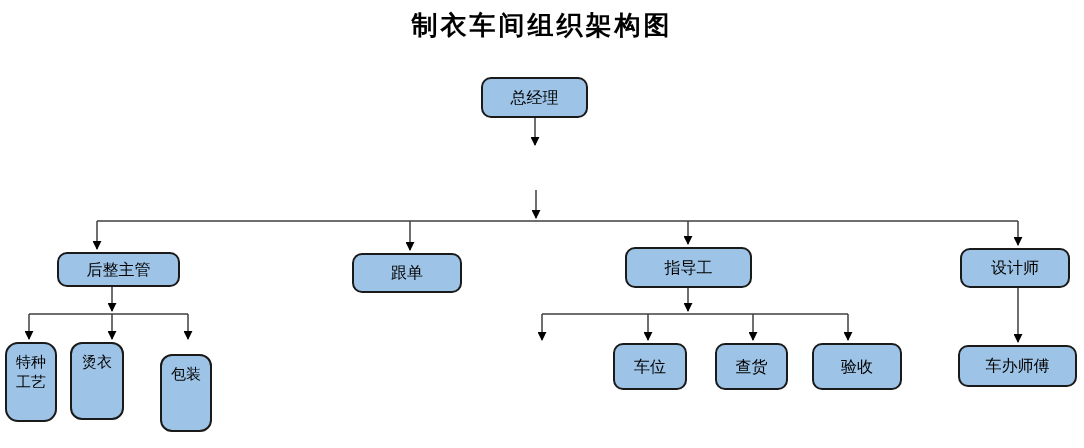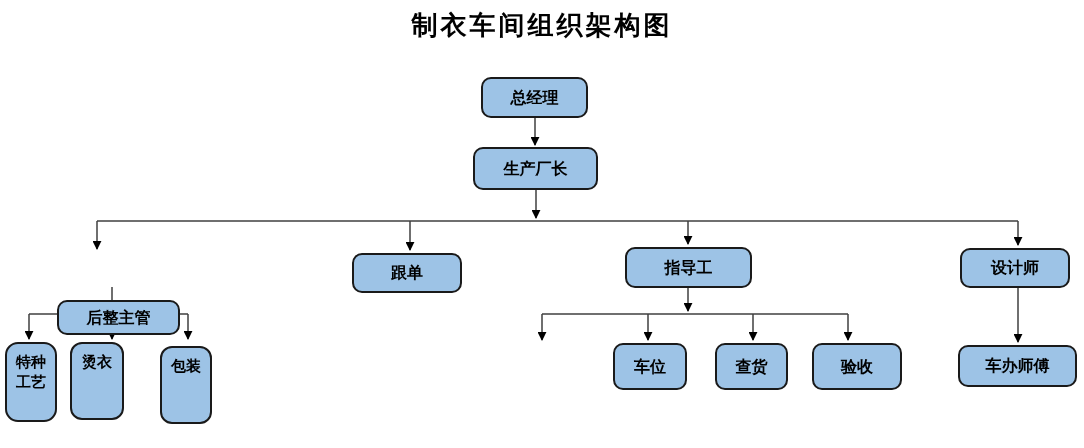--- a/index.html
+++ b/index.html
@@ -51,21 +51,21 @@
 
   .node {
     position: absolute;
     background: var(--node-fill);
     border: 2px solid var(--node-border);
     border-radius: 10px;
     display: flex;
     align-items: center;
     justify-content: center;
     text-align: center;
-    font-weight: bold;
+    font-weight: normal;
     font-size: 16px;
     color: var(--text);
     line-height: 1.25;
     cursor: default;
   }
   .node.tall {
     border-radius: 12px;
     align-items: flex-start;
     padding: 8px 3px 0 3px;
     font-size: 15px;
@@ -108,44 +108,41 @@
     <line x1="753" y1="314" x2="753" y2="340" marker-end="url(#arrow)"></line>
     <line x1="848" y1="314" x2="848" y2="340" marker-end="url(#arrow)"></line>
 
     <line x1="1018" y1="288" x2="1018" y2="342" marker-end="url(#arrow)"></line>
   </svg>
 
   <div class="node" style="left:481px; top:77px; width:107px; height:41px;">
     <span>总经理</span>
   </div>
 
-  <div class="node" style="left:473px; top:147px; width:125px; height:43px;">
-    <span>生产厂长</span>
-  </div>
 
-  <div class="node" style="left:57px; top:252px; width:123px; height:35px;margin-top:48px;">
+  <div class="node" style="left:57px; top:252px; width:123px; height:35px;">
     <span>后整主管</span>
   </div>
   <div class="node" style="left:352px; top:253px; width:110px; height:40px;">
     <span>跟单</span>
   </div>
   <div class="node" style="left:625px; top:247px; width:127px; height:41px;">
     <span>指导工</span>
   </div>
   <div class="node" style="left:960px; top:248px; width:110px; height:40px;">
     <span>设计师</span>
   </div>
 
   <div class="node tall" style="left:5px; top:342px; width:52px; height:80px;border-radius:13px;">
     <span>特种工艺</span>
   </div>
   <div class="node tall" style="left:70px; top:342px; width:54px; height:78px;">
     <span>烫衣</span>
   </div>
-  <div class="node tall" style="left:160px; top:346px; width:52px; height:78px;text-align:right;">
+  <div class="node tall" style="left:160px; top:354px; width:52px; height:78px;text-align:right;">
     <span>包装</span>
   </div>
 
   <div class="node" style="left:613px; top:343px; width:74px; height:47px;">
     <span>车位</span>
   </div>
   <div class="node" style="left:715px; top:343px; width:73px; height:47px;">
     <span>查货</span>
   </div>
   <div class="node" style="left:812px; top:343px; width:90px; height:47px;">

